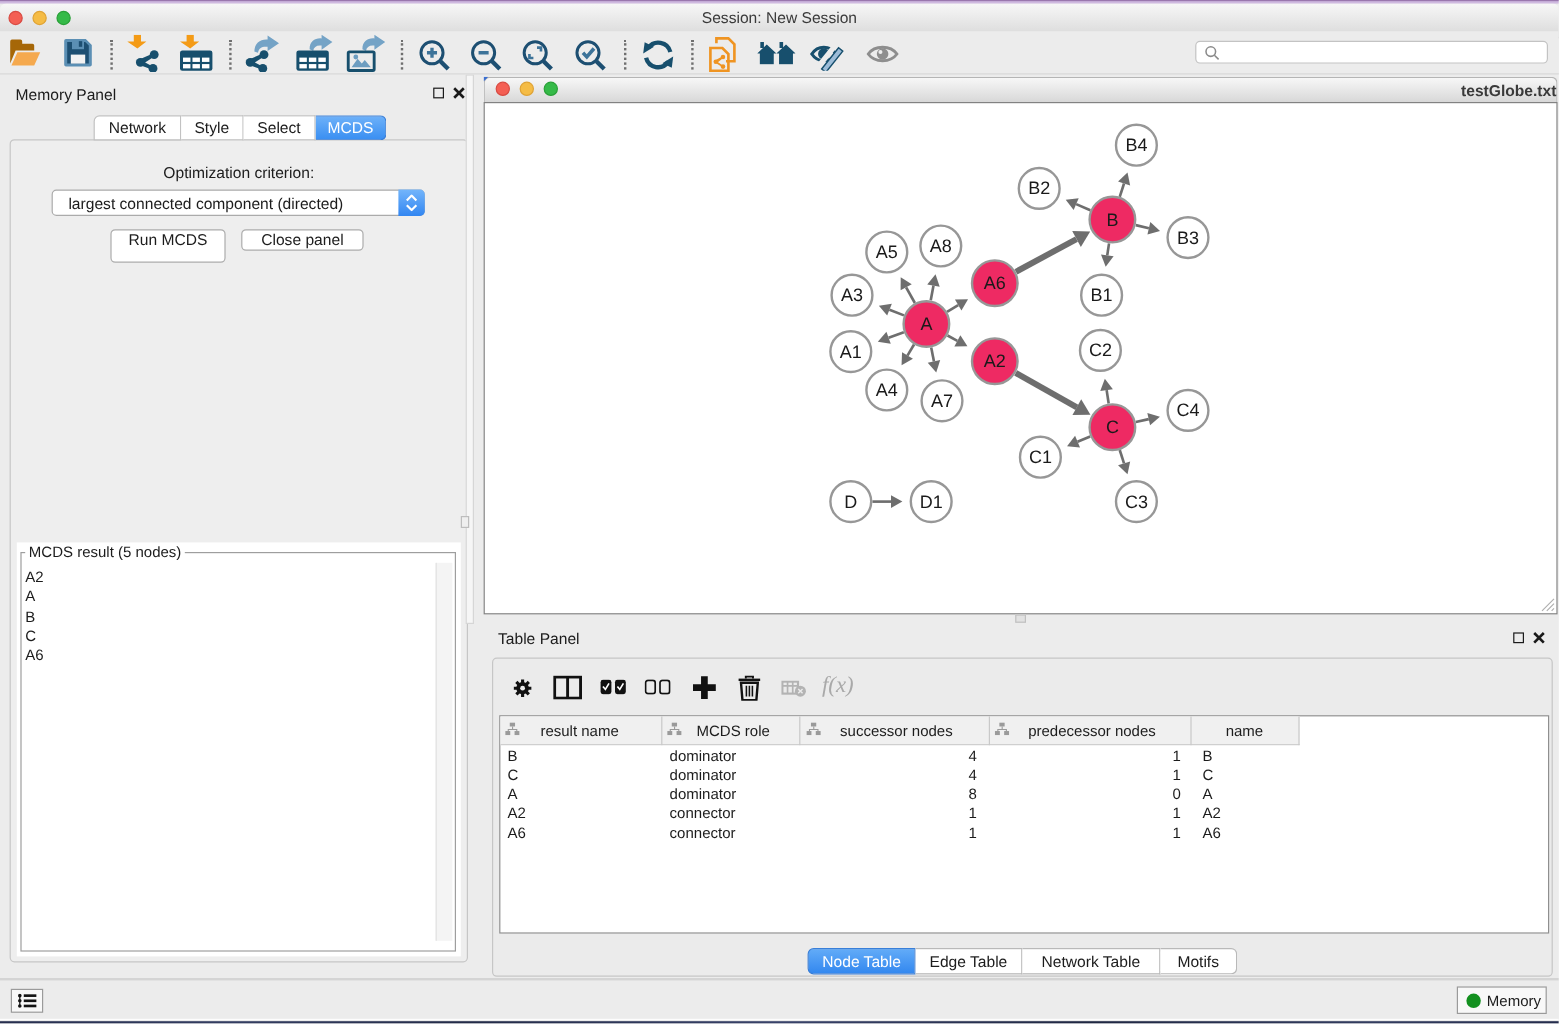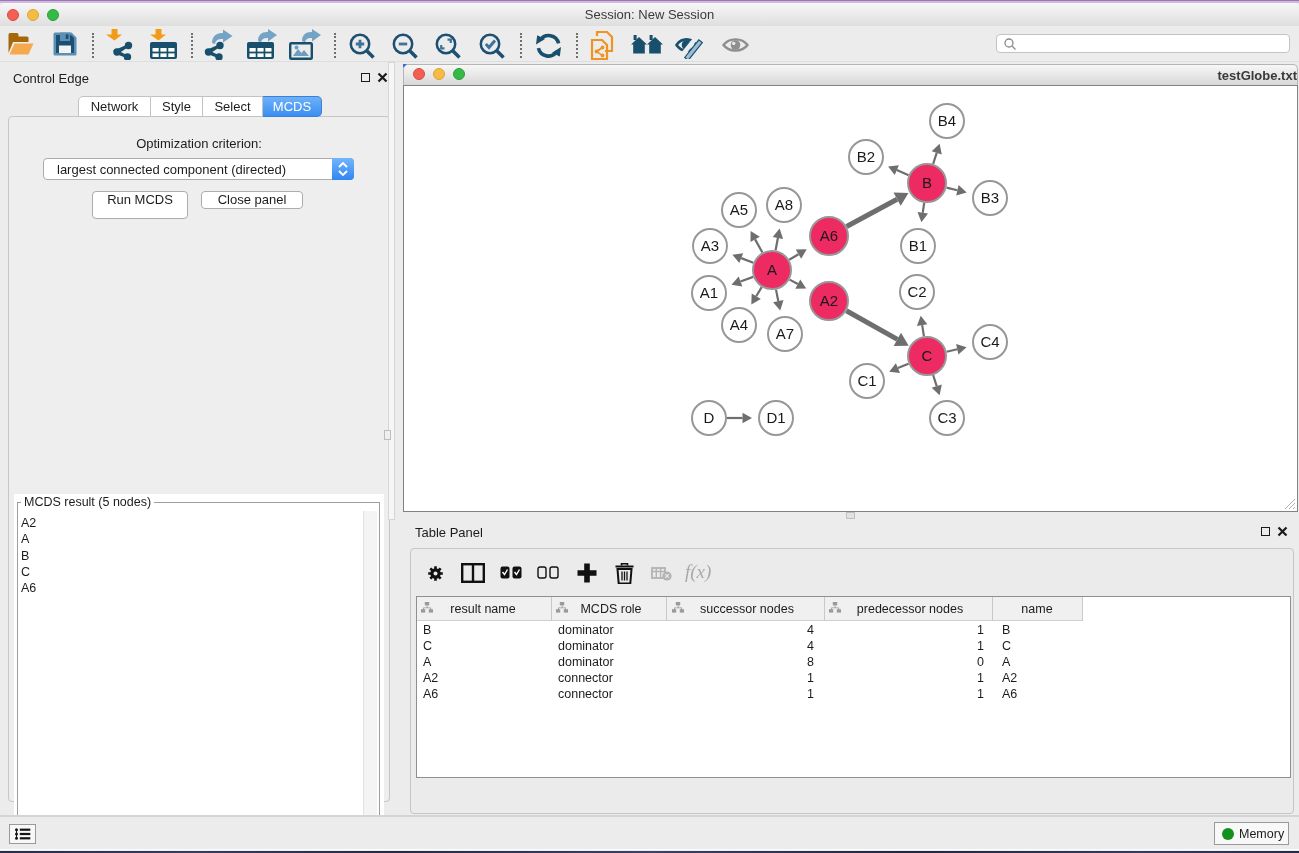--- a/index.html
+++ b/index.html
@@ -152,21 +152,21 @@
       <path d="M9.7 24.5 L23.8 6.8 27.3 9.6 13.2 27.3 Z" fill="#9cbcd8" stroke="#174f6d" stroke-width="1.2"></path>
     </svg>
     <svg class="abs" style="left:722px;top:10px;" width="27" height="18" viewBox="0 0 27 18">
       <path d="M1.5 9 C7 1.5 20 1.5 25.5 9 C20 16.5 7 16.5 1.5 9 Z" fill="none" stroke="#8e8e8e" stroke-width="2.4"></path>
       <circle cx="13.5" cy="9" r="4.8" fill="#8e8e8e"></circle>
       <circle cx="11.7" cy="7.4" r="1.7" fill="#ececec"></circle>
     </svg>
 
   </div>
 
-  <div class="abs" style="left:13px;top:71px;font-size:13px;color:#1c1c1c;">Control Edge</div>
+  <div class="abs" style="left:13px;top:71px;font-size:13px;color:#1c1c1c;">Memory Panel</div>
   <div class="hdrbox" style="left:361px;top:73px;"></div>
   <svg class="abs" style="left:377px;top:72px;" width="11" height="11" viewBox="0 0 11 11">
       <path d="M1.5 1.5 L9.5 9.5 M9.5 1.5 L1.5 9.5" stroke="#1a1a1a" stroke-width="2.2"></path>
     </svg>
 
   <div class="abs" style="left:8px;top:116px;width:382px;height:686px;background:#eeeeee;border:1px solid #c6c6c6;border-radius:4px;"></div>
 
   <div class="abs" style="left:78px;top:96px;height:21px;display:flex;font-size:13px;">
     <div style="width:73px;background:#fff;border:1px solid #c2c2c2;border-radius:5px 0 0 0;display:flex;align-items:center;justify-content:center;color:#1c1c1c;">Network</div>
     <div style="width:52px;background:#fff;border:1px solid #c2c2c2;border-left:none;display:flex;align-items:center;justify-content:center;color:#1c1c1c;">Style</div>
@@ -181,21 +181,21 @@
           <path d="M2 5 L6 1 L10 5 M2 9 L6 13 L10 9" fill="none" stroke="#fff" stroke-width="1.8"></path>
         </svg>
     </div>
   </div>
 
   <div class="abs" style="left:8px;top:136px;width:382px;text-align:center;font-size:13px;color:#1c1c1c;">Optimization criterion:</div>
 
   <div class="abs" style="left:92px;top:191px;width:96px;height:28px;background:#fff;border:1px solid #acacac;border-radius:4px;text-align:center;font-size:13px;color:#1c1c1c;line-height:16px;">Run MCDS</div>
   <div class="abs" style="left:201px;top:191px;width:102px;height:18px;background:#fff;border:1px solid #acacac;border-radius:4px;text-align:center;font-size:13px;color:#1c1c1c;line-height:16px;">Close panel</div>
 
-  <div class="abs" style="left:14px;top:452px;width:370px;height:345px;background:#fff;margin-top:42px;">
+  <div class="abs" style="left:14px;top:452px;width:370px;height:345px;background:#fff;">
     <div class="abs" style="left:3px;top:8px;width:363px;height:333px;border:1px solid #9e9e9e;"></div>
     <div class="abs" style="left:7px;top:1px;background:#fff;padding:0 3px;font-size:12.5px;color:#1c1c1c;">MCDS result (5 nodes)</div>
     <div class="abs" style="left:7px;top:21px;font-size:12.5px;color:#1c1c1c;line-height:16.3px;">A2<br>A<br>B<br>C<br>A6</div>
     <div class="abs" style="left:349px;top:17px;width:14px;height:315px;background:#f4f4f4;border-left:1px solid #e2e2e2;"></div>
   </div>
 
   <div class="abs" style="left:388px;top:62px;width:7px;height:458px;background:#f6f6f6;border:1px solid #d6d6d6;"></div>
   <div class="abs" style="left:384px;top:430px;width:7px;height:10px;background:#efefef;border:1px solid #bdbdbd;"></div>
   <div class="abs" style="left:0;top:61px;width:1299px;height:1px;background:#dedede;"></div>
 
@@ -415,20 +415,26 @@
 <div class="abs" style="left:558px;top:671px;font-size:12.5px;color:#1c1c1c;">connector</div>
 <div class="abs" style="left:714px;top:671px;width:100px;text-align:right;font-size:12.5px;color:#1c1c1c;">1</div>
 <div class="abs" style="left:884px;top:671px;width:100px;text-align:right;font-size:12.5px;color:#1c1c1c;">1</div>
 <div class="abs" style="left:1002px;top:671px;font-size:12.5px;color:#1c1c1c;">A2</div>
 <div class="abs" style="left:423px;top:687px;font-size:12.5px;color:#1c1c1c;">A6</div>
 <div class="abs" style="left:558px;top:687px;font-size:12.5px;color:#1c1c1c;">connector</div>
 <div class="abs" style="left:714px;top:687px;width:100px;text-align:right;font-size:12.5px;color:#1c1c1c;">1</div>
 <div class="abs" style="left:884px;top:687px;width:100px;text-align:right;font-size:12.5px;color:#1c1c1c;">1</div>
 <div class="abs" style="left:1002px;top:687px;font-size:12.5px;color:#1c1c1c;">A6</div>
 
+  <div class="abs" style="left:673px;top:790px;height:22px;display:flex;font-size:13px;">
+    <div style="width:90px;background:linear-gradient(#62abf8,#3388ef);border:1px solid #3a7fd8;border-radius:5px 0 0 5px;display:flex;align-items:center;justify-content:center;color:#fff;">Node Table</div>
+    <div style="width:89px;background:#fff;border:1px solid #b9b9b9;border-left:none;display:flex;align-items:center;justify-content:center;color:#1c1c1c;">Edge Table</div>
+    <div style="width:115px;background:#fff;border:1px solid #b9b9b9;border-left:none;display:flex;align-items:center;justify-content:center;color:#1c1c1c;">Network Table</div>
+    <div style="width:64px;background:#fff;border:1px solid #b9b9b9;border-left:none;border-radius:0 5px 5px 0;display:flex;align-items:center;justify-content:center;color:#1c1c1c;">Motifs</div>
+  </div>
 
   <div class="abs" style="left:0;top:815px;width:1299px;height:35px;background:#ececec;border-top:2px solid #d4d4d4;border-bottom:1px solid #fdfdfd;"></div>
   <div class="abs" style="left:9px;top:824px;width:27px;height:20px;background:#f8f8f8;border:1px solid #9a9a9a;">
     <svg width="16" height="12" style="position:absolute;left:5px;top:3px;" viewBox="0 0 16 12">
       <g fill="#141414">
           <rect x="1" y="1" width="1" height="10"></rect>
           <circle cx="1.5" cy="1.7" r="1.5"></circle>
           <circle cx="1.5" cy="6" r="1.5"></circle>
           <circle cx="1.5" cy="10.3" r="1.5"></circle>
       <rect x="4.8" y="0.6" width="10.5" height="2.2"></rect>

